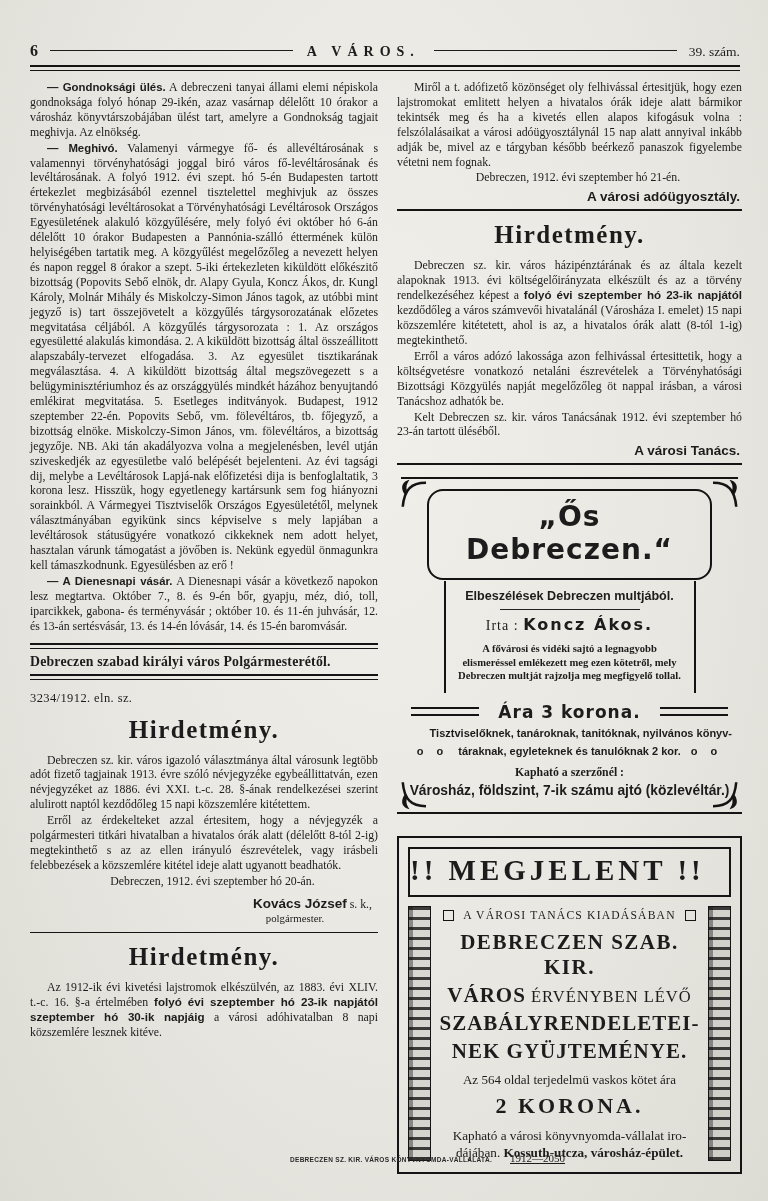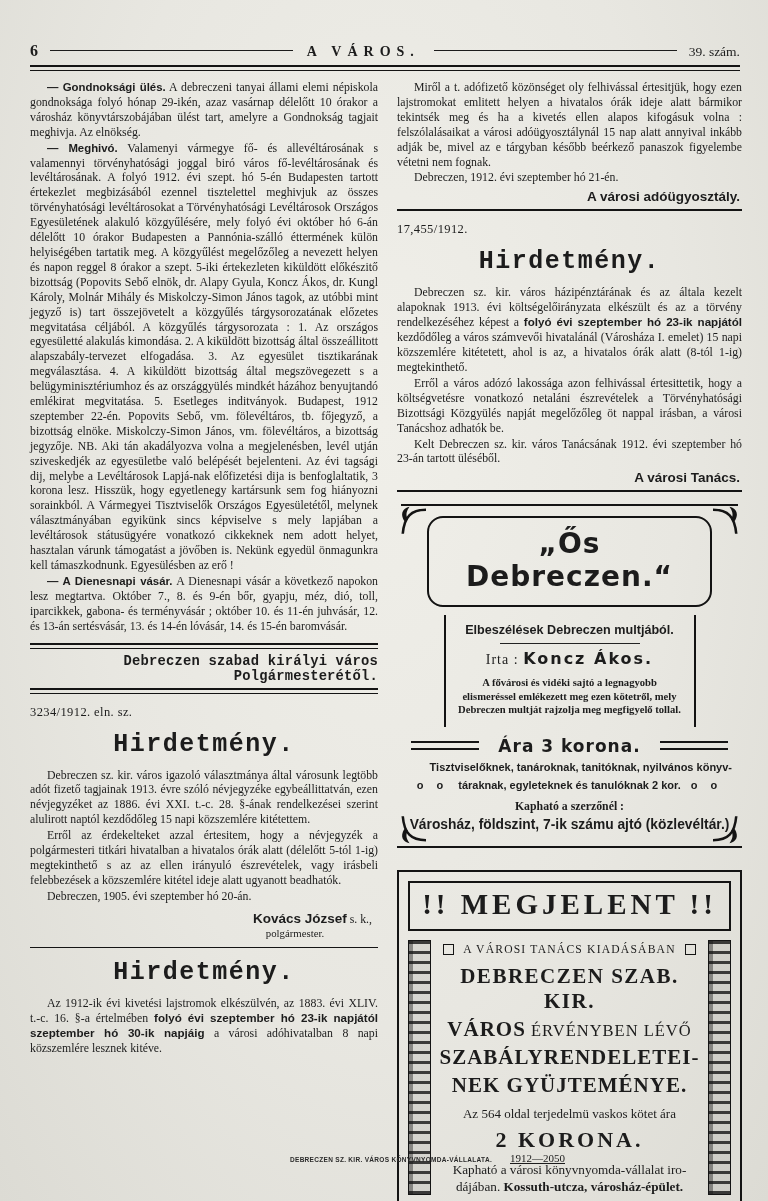--- a/index.html
+++ b/index.html
@@ -16,63 +16,63 @@
   .hline{flex:1;border-bottom:1.5px solid #1c1c1c;transform:translateY(-5px);}
   .masthead{font-size:14px;letter-spacing:6px;padding:0 14px;font-weight:600;}
   .issue{font-size:13.5px;padding-left:12px;}
   .rule-double{height:3px;border-top:2px solid #141414;border-bottom:1px solid #141414;margin:5px 28px 0 30px;}
   
   .cols{display:flex;gap:19px;padding:9px 26px 0 30px;align-items:flex-start;}
   .col{width:349px;}
   .col-r{width:345px;}
   p.body{font-size:11.8px;line-height:14.9px;text-align:justify;margin:0 0 1px;text-indent:17px;}
   .lead{font-family:"Liberation Sans", sans-serif;font-weight:700;font-size:11.4px;}
-  .dateline{font-size:11.8px;line-height:15px;text-indent:17px;margin:1px 0 0;}
+  .dateline{font-size:11.8px;line-height:15px;text-indent:17px;margin:1px 0 0;text-align:center;}
   
   .office-wrap{margin-top:9px;}
-  .box-title{font-family:Liberation Mono, monospace;font-weight:700;font-size:13.8px;text-align:right;padding:5px 0 4px;letter-spacing:.2px;}
+  .box-title{font-family:Liberation Serif, serif;font-weight:700;font-size:13.8px;text-align:left;padding:5px 0 4px;letter-spacing:.2px;}
   .rd{height:3px;border-top:2px solid #141414;border-bottom:1px solid #141414;}
   .refno{font-size:12.5px;margin:11px 0 0;letter-spacing:.4px;}
-  h2.notice{font-weight:700;font-size:25px;text-align:center;margin:10px 0 9px;letter-spacing:1.5px;font-family:Liberation Mono, monospace;}
+  h2.notice{font-weight:700;font-size:25px;text-align:center;margin:10px 0 9px;letter-spacing:1.5px;font-family:Liberation Serif, serif;}
   .sig-block{margin:5px 6px 0 0;text-align:right;}
   .sig-name{font-family:"Liberation Sans", sans-serif;font-weight:700;font-size:13.5px;}
   .sig-sk{font-size:11.8px;}
   .sig-title{font-size:10.8px;text-align:center;width:150px;margin-left:auto;margin-right:2px;}
   .hr2{border:0;border-top:1.8px solid #141414;margin:8px 0 2px;}
   .sig-right{text-align:right;font-family:"Liberation Sans", sans-serif;font-weight:700;font-size:13.5px;margin:4px 2px 5px 0;}
   .thick-rule{border-top:2.4px solid #141414;margin:5px 0 4px;}
   b.inbold{font-family:"Liberation Sans", sans-serif;font-size:11.6px;}
   
   .ad-book{position:relative;margin-top:12px;padding:0 0 14px;border-bottom:2px solid #141414;}
   .ab-topline{border-top:2px solid #141414;margin:0 4px 10px;}
   .flourish{position:absolute;width:30px;height:30px;}
   .fl-tl{left:2px;top:2px;}
   .fl-tr{right:2px;top:2px;transform:scaleX(-1);}
   .fl-bl{left:2px;bottom:2px;transform:scaleY(-1);}
   .fl-br{right:2px;bottom:2px;transform:scale(-1,-1);}
   .ab-titlebox{margin:0 30px;border:2.5px solid #131313;border-radius:16px;text-align:center;
     padding:9px 4px 12px;font-family:"DejaVu Sans", sans-serif;font-weight:700;font-size:28px;letter-spacing:1px;}
-  .ab-mid{width:224px;margin:8px auto;border-left:2.5px solid #131313;border-right:2.5px solid #131313;padding:8px 12px 10px;text-align:center;}
+  .ab-mid{width:224px;margin:1px auto;border-left:2.5px solid #131313;border-right:2.5px solid #131313;padding:8px 12px 10px;text-align:center;}
   .ab-sub{font-family:"Liberation Sans", sans-serif;font-weight:700;font-size:12.6px;}
   .ab-subrule{width:140px;border:0;border-top:1.2px solid #222;margin:6px auto 5px;}
   .ab-author{font-size:14px;letter-spacing:1px;}
   .ab-author-name{font-family:"DejaVu Sans", sans-serif;font-weight:700;font-size:16px;letter-spacing:2px;}
   .ab-blurb{font-weight:700;font-size:10.6px;line-height:13.4px;margin-top:8px;}
   .ab-pricerow{display:flex;align-items:center;justify-content:center;gap:19px;margin:9px 14px 4px;}
   .dbl-line{flex:1;max-width:108px;height:5px;border-top:2px solid #141414;border-bottom:2px solid #141414;}
   .ab-price{font-family:"DejaVu Sans", sans-serif;font-weight:700;font-size:17px;letter-spacing:1px;white-space:nowrap;}
   .ab-disc{font-family:"Liberation Sans", sans-serif;font-weight:700;font-size:11px;line-height:15px;margin:3px 10px 0;}
   .ab-disc-row{display:flex;justify-content:center;align-items:baseline;margin:0 14px;}
   .omark{font-family:"Liberation Sans", sans-serif;font-weight:700;font-size:11px;letter-spacing:5px;}
   .ab-avail{font-weight:700;font-size:11.8px;margin-top:6px;text-align:center;}
   .ab-addr{font-family:"Liberation Sans", sans-serif;font-weight:700;font-size:13.8px;margin-top:3px;text-align:center;}
   .ab-center{text-align:right;}
   
   .ad-meg{border:2.5px solid #141414;margin-top:22px;padding:9px 9px 11px;}
-  .am-head{border:2.5px solid #141414;text-align:center;font-weight:700;font-size:29px;letter-spacing:4px;padding:5px 0 8px;font-family:"Liberation Serif", serif;}
+  .am-head{border:2.5px solid #141414;text-align:left;font-weight:700;font-size:29px;letter-spacing:4px;padding:5px 0 8px;font-family:"Liberation Serif", serif;}
   .am-body{display:flex;margin-top:9px;gap:9px;}
   .am-orn{width:30px;border:1.5px solid #141414;align-self:stretch;
     background:
       repeating-linear-gradient(180deg, rgba(20,20,20,.8) 0 3px, rgba(20,20,20,0) 3px 10px),
       linear-gradient(90deg, rgba(20,20,20,.45) 0 4px, rgba(20,20,20,.08) 4px 26px, rgba(20,20,20,.45) 26px 30px);}
   .am-center{flex:1;text-align:center;}
   .am-pub{font-size:11.6px;letter-spacing:1.2px;display:flex;align-items:center;justify-content:center;gap:9px;margin-top:3px;}
   .sq{width:9px;height:9px;border:1.6px solid #141414;display:inline-block;}
   .am-t1{font-weight:700;font-size:21px;letter-spacing:1.5px;margin-top:8px;}
   .am-t2{font-size:16.5px;letter-spacing:1px;margin-top:3px;}
@@ -111,41 +111,40 @@
       <div class="office-wrap">
         <div class="rd"></div>
         <div class="box-title">Debreczen szabad királyi város Polgármesterétől.</div>
         <div class="rd"></div>
       </div>
 
       <div class="refno">3234/1912. eln. sz.</div>
 
       <h2 class="notice">Hirdetmény.</h2>
       <p class="body">Debreczen sz. kir. város igazoló választmánya által városunk legtöbb adót fizető tagjainak 1913. évre szóló névjegyzéke egybeállittatván, ezen névjegyzéket az 1886. évi XXI. t.-c. 28. §-ának rendelkezései szerint alulirott naptól kezdődőleg 15 napi közszemlére kitétettem.</p>
-      <p class="body">Erről az érdekelteket azzal értesitem, hogy a névjegyzék a polgármesteri titkári hivatalban a hivatalos órák alatt (délelőtt 5-tól 1-ig) megtekinthető s az az ellen irányuló észrevételek, vagy irásbeli felebbezések a közszemlére kitétel ideje alatt ugyanott beadhatók.</p>
-      <p class="dateline">Debreczen, 1905. évi szeptember hó 20-án.</p>
+      <p class="body">Erről az érdekelteket azzal értesitem, hogy a névjegyzék a polgármesteri titkári hivatalban a hivatalos órák alatt (délelőtt 8-tól 2-ig) megtekinthető s az az ellen irányuló észrevételek, vagy irásbeli felebbezések a közszemlére kitétel ideje alatt ugyanott beadhatók.</p>
+      <p class="dateline">Debreczen, 1912. évi szeptember hó 20-án.</p>
       <div class="sig-block">
         <span class="sig-name">Kovács József</span><span class="sig-sk"> s. k.,</span>
         <div class="sig-title">polgármester.</div>
       </div>
 
       <hr class="hr2">
 
       <h2 class="notice">Hirdetmény.</h2>
       <p class="body"><span>Az 1912-ik évi kivetési lajstromok elkészülvén, az 1883. évi XLIV. t.-c. 16. §-a értelmében </span><b class="inbold">folyó évi szeptember hó 23-ik napjától szeptember hó 30-ik napjáig</b><span> a városi adóhivatalban 8 napi közszemlére lesznek kitéve.</span></p>
     </div>
 
     <div class="col col-r">
       <p class="body">Miről a t. adófizető közönséget oly felhivással értesitjük, hogy ezen lajstromokat emlitett helyen a hivatalos órák ideje alatt bármikor tekintsék meg és ha a kivetés ellen alapos kifogásuk volna : felszólalásaikat a városi adóügyosztálynál 15 nap alatt annyival inkább adják be, mivel az e tárgyban később beérkező panaszok figyelembe vétetni nem fognak.</p>
       <p class="dateline">Debreczen, 1912. évi szeptember hó 21-én.</p>
       <div class="sig-right">A városi adóügyosztály.</div>
 
       <div class="thick-rule"></div>
 
-      <div class="refno">17,455/1912.</div>
 
       <h2 class="notice">Hirdetmény.</h2>
       <p class="body"><span>Debreczen sz. kir. város házipénztárának és az általa kezelt alapoknak 1913. évi költségelőirányzata elkészült és az a törvény rendelkezéséhez képest a </span><b class="inbold">folyó évi szeptember hó 23-ik napjától</b><span> kezdődőleg a város számvevői hivatalánál (Városháza I. emelet) 15 napi közszemlére kitétetett, ahol is az, a hivatalos órák alatt (8-tól 1-ig) megtekinthető.</span></p>
       <p class="body">Erről a város adózó lakossága azon felhivással értesittetik, hogy a költségvetésre vonatkozó netaláni észrevételek a Törvényhatósági Bizottsági Közgyülés napját megelőzőleg öt nappal irásban, a városi Tanácshoz adhatók be.</p>
       <p class="body">Kelt Debreczen sz. kir. város Tanácsának 1912. évi szeptember hó 23-án tartott üléséből.</p>
       <div class="sig-right">A városi Tanács.</div>
 
       <div class="thick-rule"></div>
 
       <div class="ad-book">

